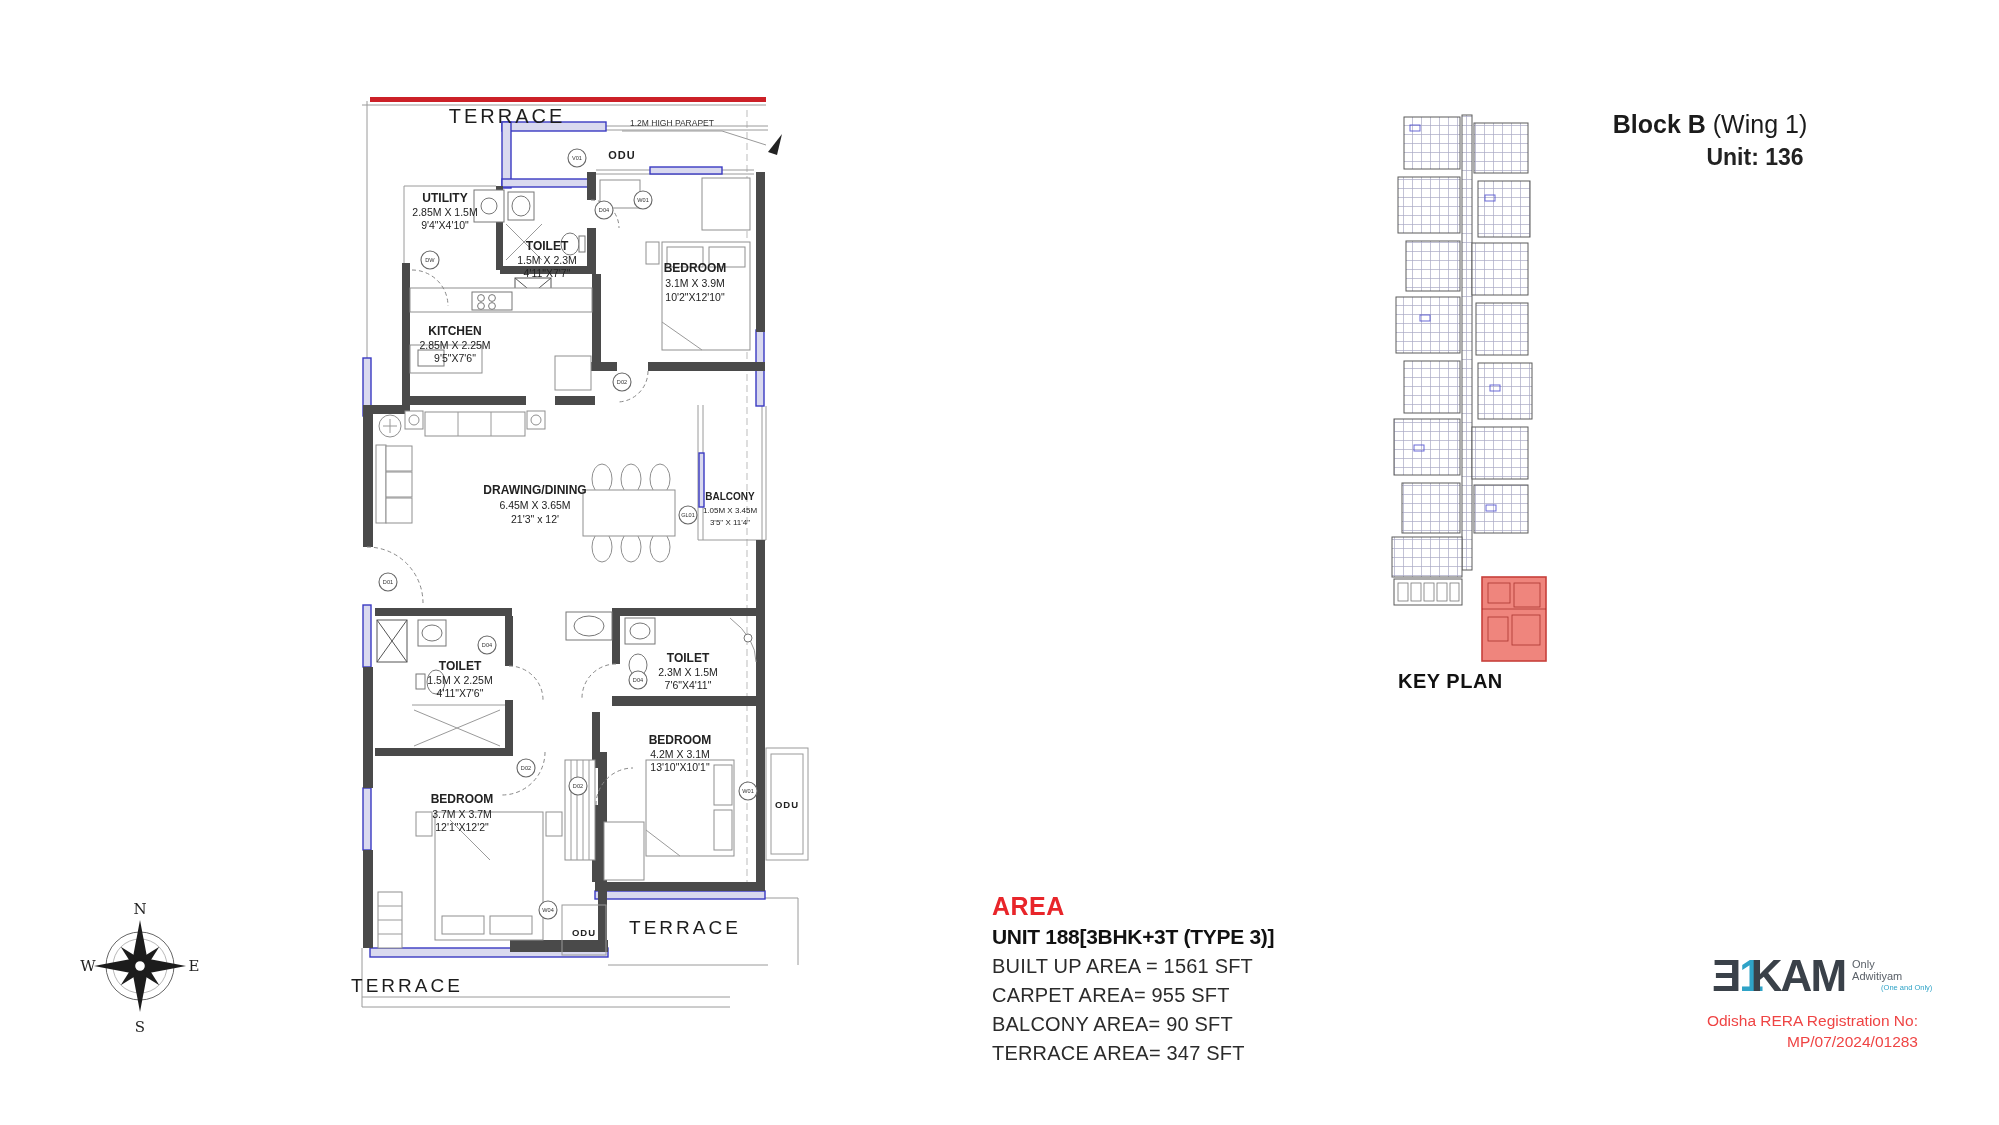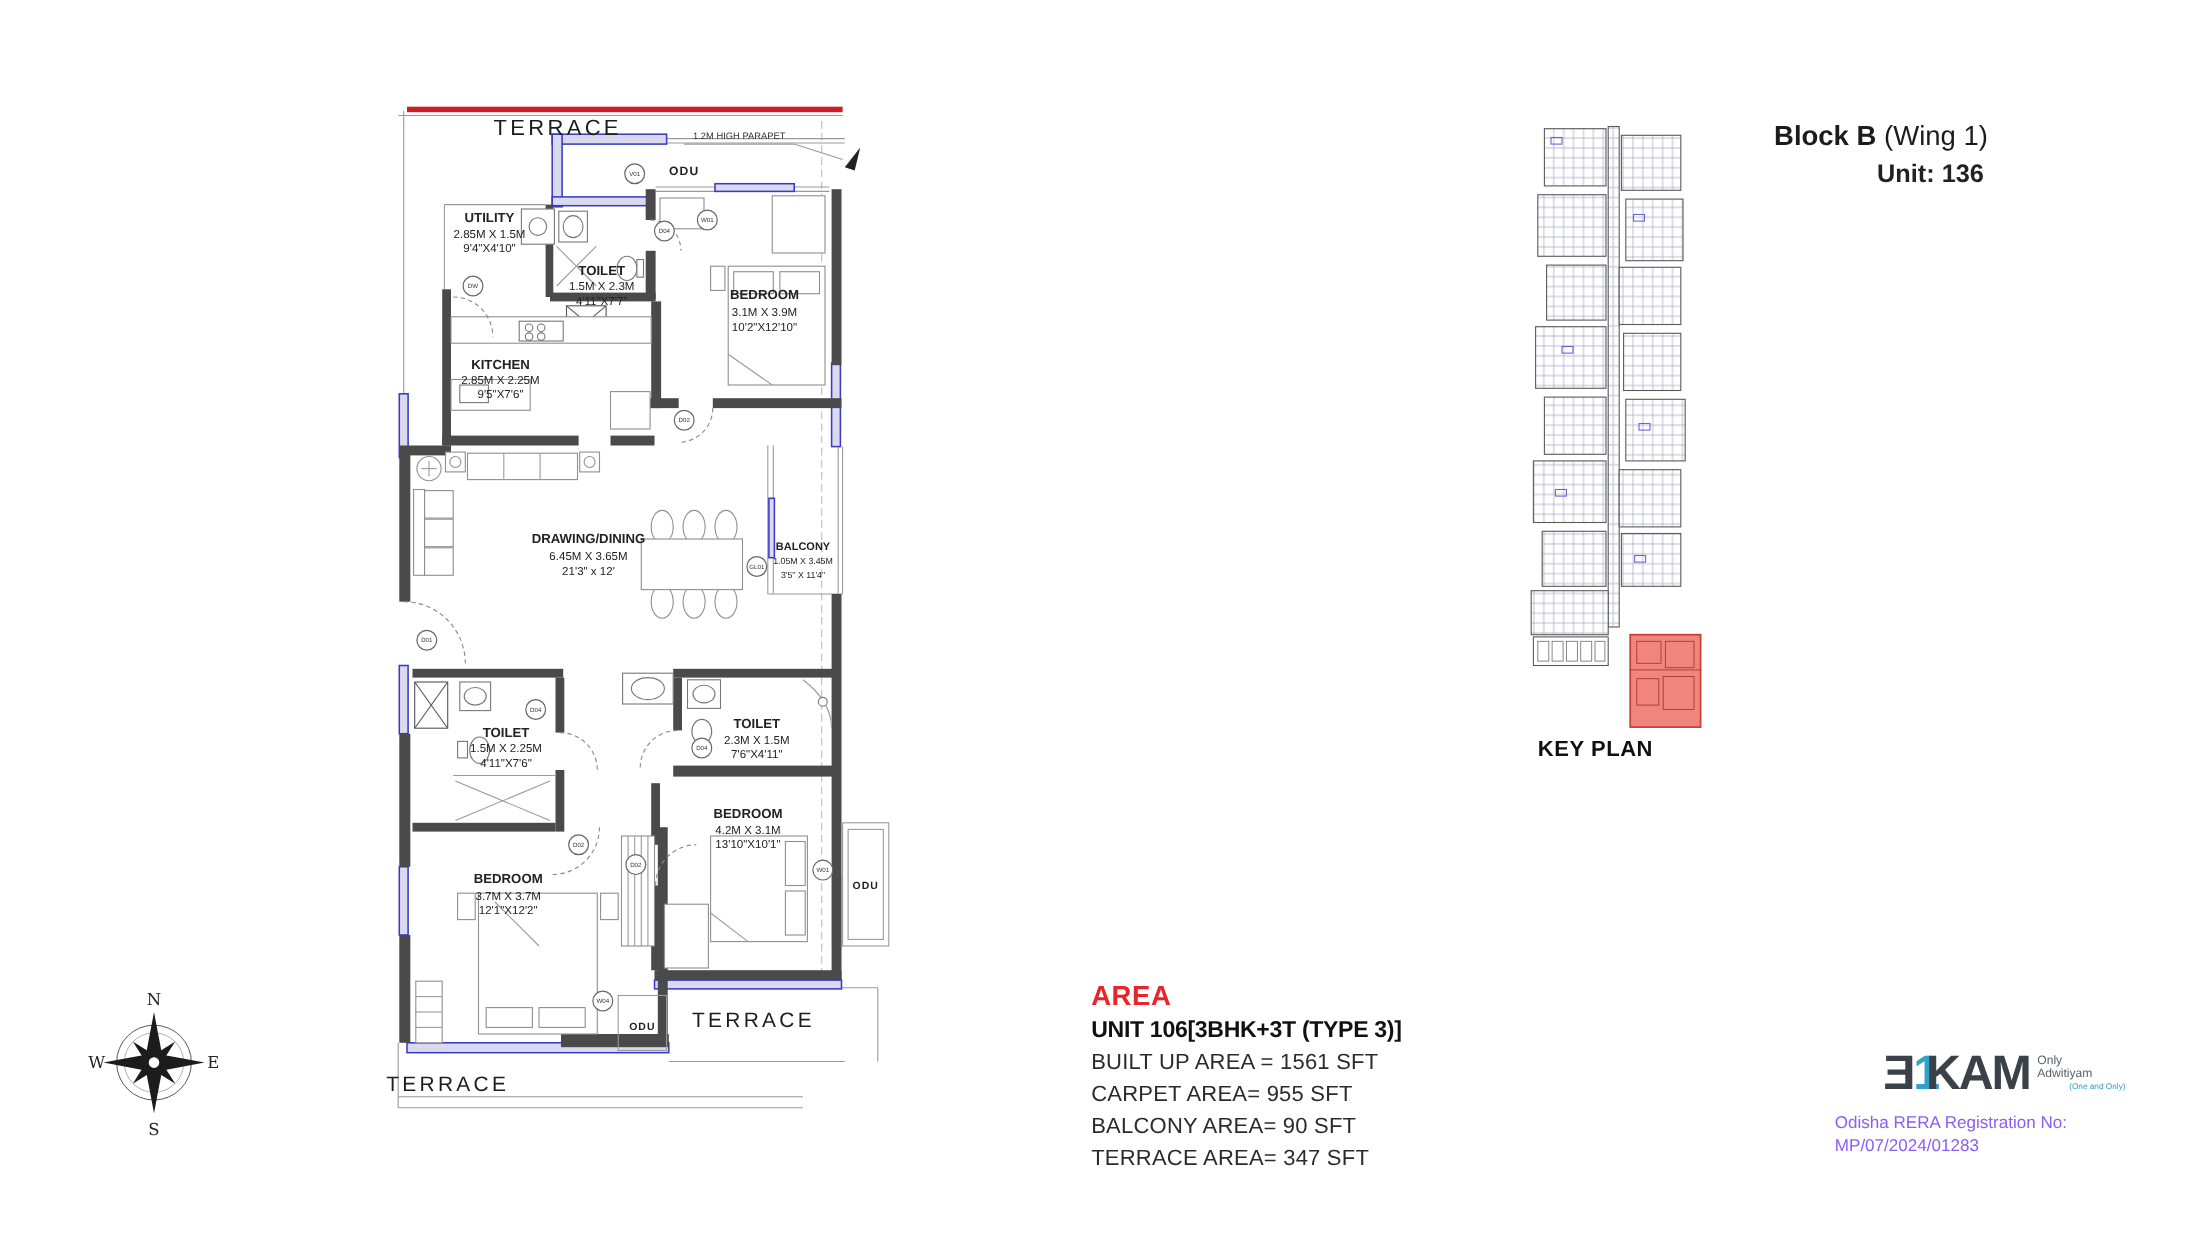--- a/index.html
+++ b/index.html
@@ -24,22 +24,22 @@
                 font-size:20px;font-weight:bold;color:#111;letter-spacing:.5px;}
 
   
   #logo{left:1712px;top:954px;display:flex;align-items:flex-start;}
   #logo .word{font-size:44px;font-weight:bold;color:#3a4149;letter-spacing:-2px;line-height:44px;}
   #logo .one{color:#2fa3c7;}
   #logo .kam{margin-left:-11px;}
   #logo .tag{margin-left:7px;margin-top:4px;line-height:12px;}
   #logo .tag .t1{font-size:11px;color:#5a6068;}
   #logo .tag .t3{font-size:7.5px;color:#2fa3c7;padding-left:29px;}
-  #rera{left:1668px;top:1010px;width:250px;
-        font-size:15.5px;color:#8b5cf6;line-height:21px;}
+  #rera{left:1668px;top:1010px;width:250px;text-align:right;
+        font-size:15.5px;color:#ef4444;line-height:21px;}
 
   
   svg text{font-family:"Liberation Sans",sans-serif;fill:#222;}
   .rname{font-size:12px;font-weight:bold;text-anchor:middle;}
   .rdim{font-size:10.5px;text-anchor:middle;}
   .bname{font-size:10px;font-weight:bold;text-anchor:middle;}
   .bdim{font-size:8px;text-anchor:middle;}
   .big{font-size:20px;letter-spacing:3px;text-anchor:middle;fill:#1d1d1d;}
   .odu{font-size:11px;font-weight:bold;text-anchor:middle;letter-spacing:1px;}
   .small{font-size:8.5px;text-anchor:middle;fill:#333;}
@@ -445,21 +445,21 @@
         <rect x="98" y="532" width="20" height="24"></rect>
           <rect x="122" y="530" width="28" height="30"></rect>
         <line x1="92" y1="524" x2="156" y2="524"></line>
       </g>
     </g>
   </svg>
   <div class="abs" id="keyplanlabel">KEY PLAN</div>
 
   <div class="abs" id="area">
     <div class="hd">AREA</div>
-    <div class="unit">UNIT 106[3BHK+3T (TYPE 3)]</div>
+    <div class="unit">UNIT 188[3BHK+3T (TYPE 3)]</div>
     <div class="ln">BUILT UP AREA = 1561 SFT</div>
     <div class="ln">CARPET AREA= 955 SFT</div>
     <div class="ln">BALCONY AREA= 90 SFT</div>
     <div class="ln">TERRACE AREA= 347 SFT</div>
   </div>
 
   <div class="abs" id="logo">
     <span class="word">Ǝ</span>
     <span class="word one">1</span>
     <span class="word kam">KAM</span>

